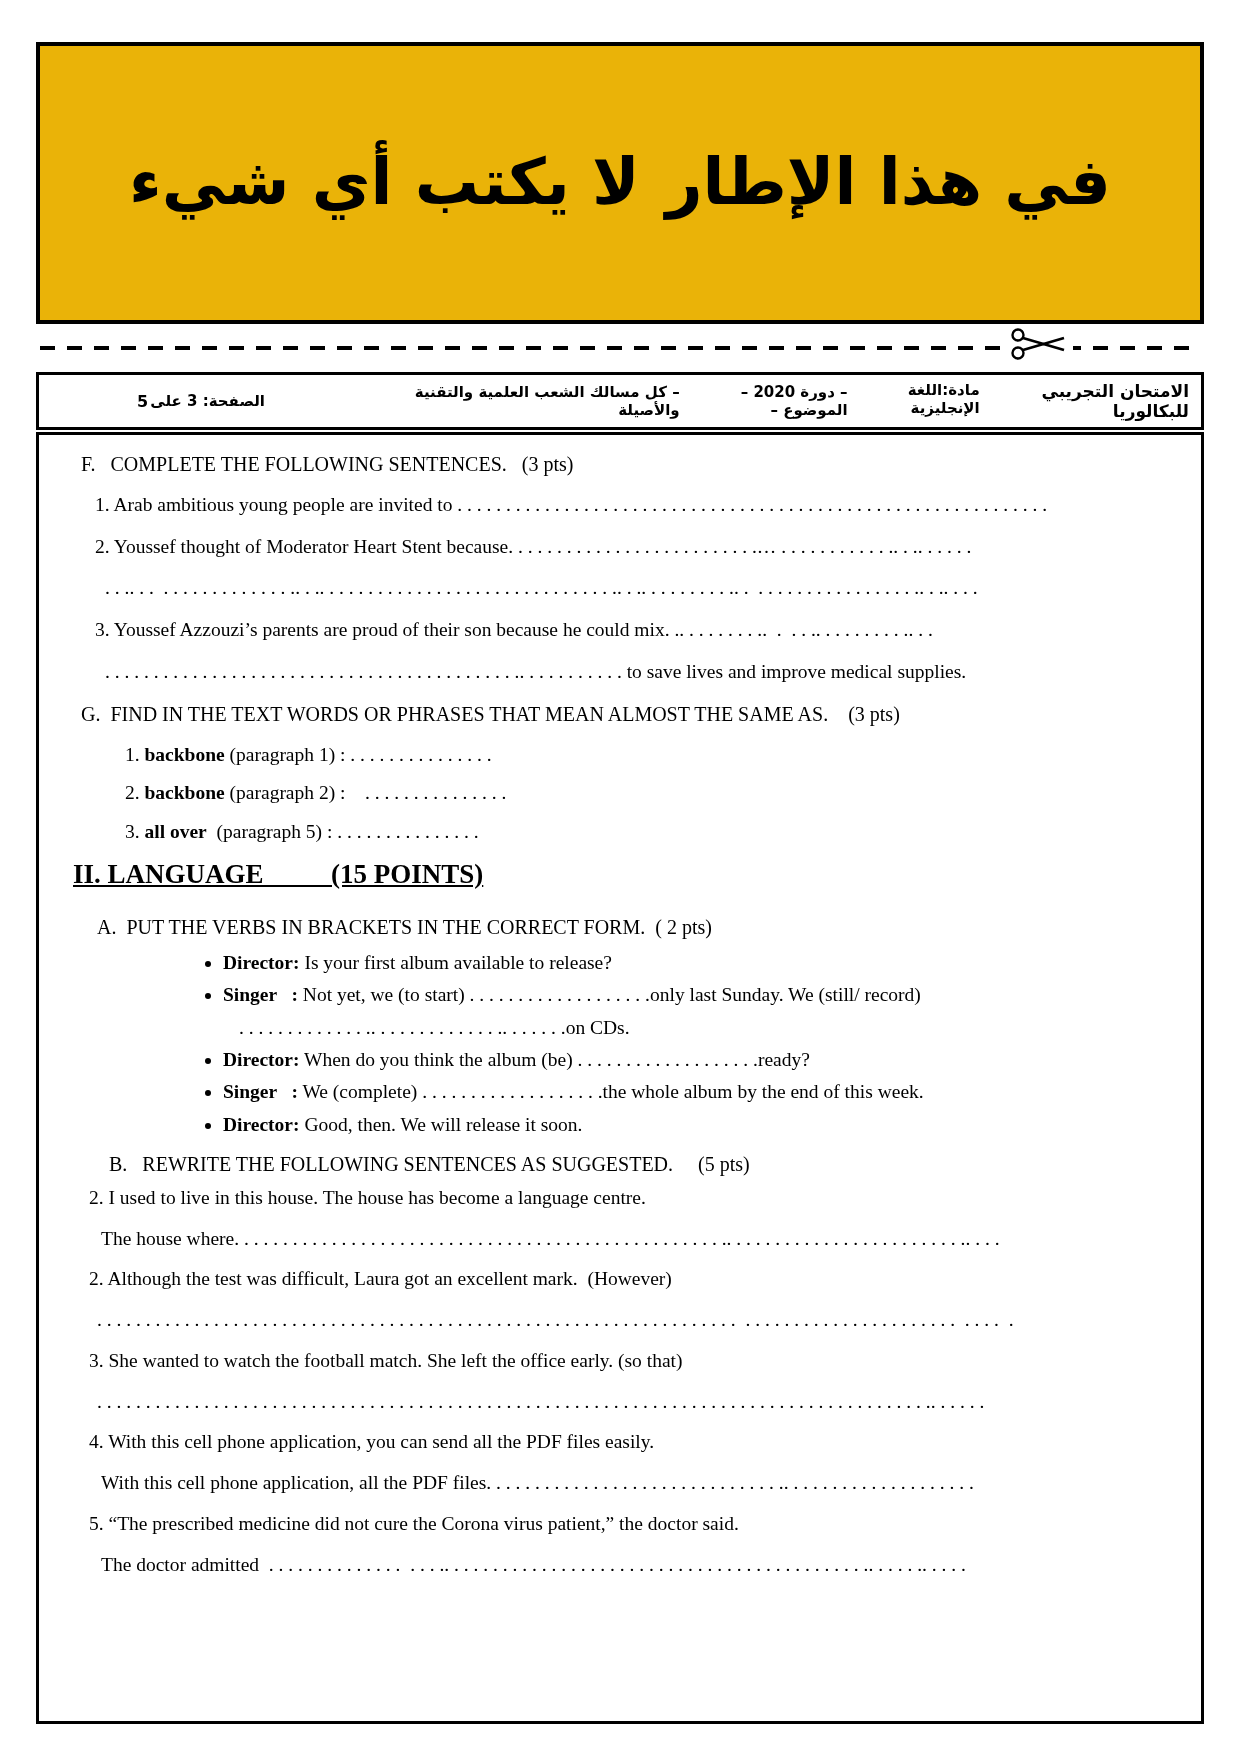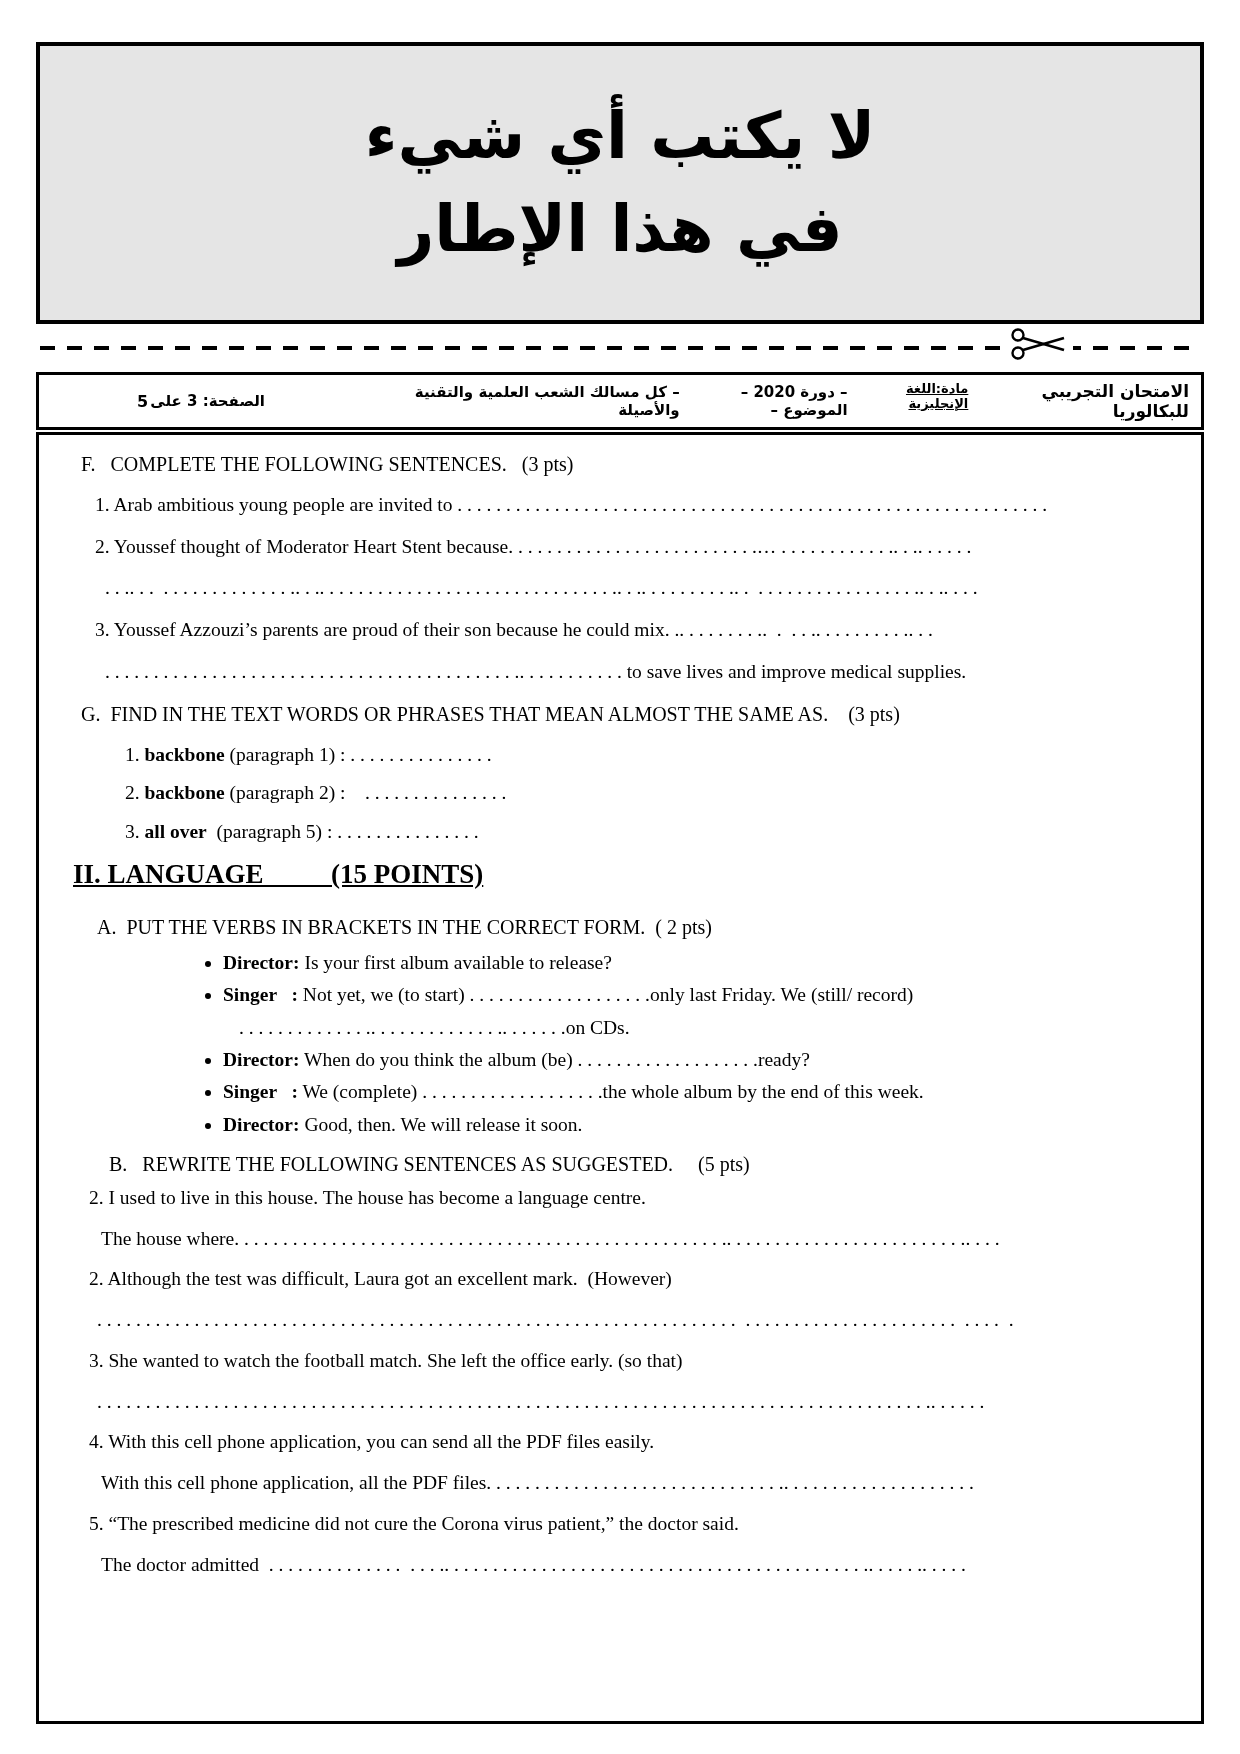--- a/index.html
+++ b/index.html
@@ -6,22 +6,22 @@
   html,body { background:#e8e8e8; }
   body { font-family:"Liberation Serif", serif; color:#000; }
   .page {
     position:relative; width:1240px; height:1754px; background:#ffffff;
     margin:0 auto; overflow:hidden;
   }
 
   
   .notice-box {
     position:absolute; left:36px; top:42px; width:1168px; height:282px;
-    border:4px solid #000; background:#e5e5e5;
-    display:flex; flex-direction:column; justify-content:center; align-items:center; gap:26px;
+    border:4px solid #000; background:#eab308;
+    display:flex; justify-content:center; align-items:center; gap:26px;
   }
   .notice-line {
     direction:rtl; font-family:"DejaVu Sans", sans-serif;
     font-weight:bold; font-size:64px; line-height:1.05; color:#000;
   }
 
   
   .cut-line {
     position:absolute; left:40px; top:346px; width:1160px; height:4px;
     background:repeating-linear-gradient(90deg,#000 0 15px, transparent 15px 27px);
@@ -36,21 +36,21 @@
     position:absolute; left:36px; top:372px; width:1168px; height:58px;
     border:3px solid #000; background:#fff;
     direction:rtl; display:flex; align-items:center; padding:3px 12px;
     font-family:"DejaVu Sans", sans-serif; font-weight:bold;
   }
   .h-col { display:flex; flex-direction:row; justify-content:center; gap:2px; }
   .h-right  { width:30%; text-align:right; }
   .h-center { width:41%; text-align:right; padding-left:8px; }
   .h-left   { width:29%; text-align:left; padding-right:30px; }
   .h-title   { font-size:17px; }
-  .h-subject { font-size:13px; text-decoration:underline; }
+  .h-subject { font-size:15px; }
   .h-session { font-size:15px; }
   .h-streams { font-size:15px; }
   .h-page       { font-size:15px; }
   .h-page-total { font-size:16px; padding-right:0; text-align:left; }
 
   
   .content-box {
     position:absolute; left:36px; top:432px; width:1168px; height:1292px;
     border:3px solid #000; background:#fff;
     padding:16px 28px 20px 34px; overflow:hidden;
@@ -120,21 +120,21 @@
     <p class="head g-head">G.  FIND IN THE TEXT WORDS OR PHRASES THAT MEAN ALMOST THE SAME AS.    (3 pts)</p>
     <p class="line ind3 g-item"><span>1. </span><b>backbone</b><span> (paragraph 1) : . . . . . . . . . . . . . . .</span></p>
     <p class="line ind3 g-item"><span>2. </span><b>backbone</b><span> (paragraph 2) :    . . . . . . . . . . . . . . .</span></p>
     <p class="line ind3 g-item"><span>3. </span><b>all over</b><span>  (paragraph 5) : . . . . . . . . . . . . . . .</span></p>
 
     <p class="lang-head">II. LANGUAGE          (15 POINTS)</p>
 
     <p class="head a-head">A.  PUT THE VERBS IN BRACKETS IN THE CORRECT FORM.  ( 2 pts)</p>
     <ul class="dialog">
       <li><b>Director:</b><span> Is your first album available to release?</span></li>
-      <li><b>Singer   :</b><span> Not yet, we (to start) . . . . . . . . . . . . . . . . . . .only last Friday. We (still/ record)</span></li>
+      <li><b>Singer   :</b><span> Not yet, we (to start) . . . . . . . . . . . . . . . . . . .only last Sunday. We (still/ record)</span></li>
       <li class="no-bullet">. . . . . . . . . . . . . .. . . . . . . . . . . . . .. . . . . . .on CDs.</li>
       <li><b>Director:</b><span> When do you think the album (be) . . . . . . . . . . . . . . . . . . .ready?</span></li>
       <li><b>Singer   :</b><span> We (complete) . . . . . . . . . . . . . . . . . . .the whole album by the end of this week.</span></li>
       <li><b>Director:</b><span> Good, then. We will release it soon.</span></li>
     </ul>
 
     <p class="head b-head">B.   REWRITE THE FOLLOWING SENTENCES AS SUGGESTED.     (5 pts)</p>
     <p class="b-line">2. I used to live in this house. The house has become a language centre.</p>
     <p class="b-line b-ans">The house where. . . . . . . . . . . . . . . . . . . . . . . . . . . . . . . . . . . . . . . . . . . . . . . . . . .. . . . . . . . . . . . . . . . . . . . . . . . .. . . .</p>
     <p class="b-line">2. Although the test was difficult, Laura got an excellent mark.  (However)</p>

